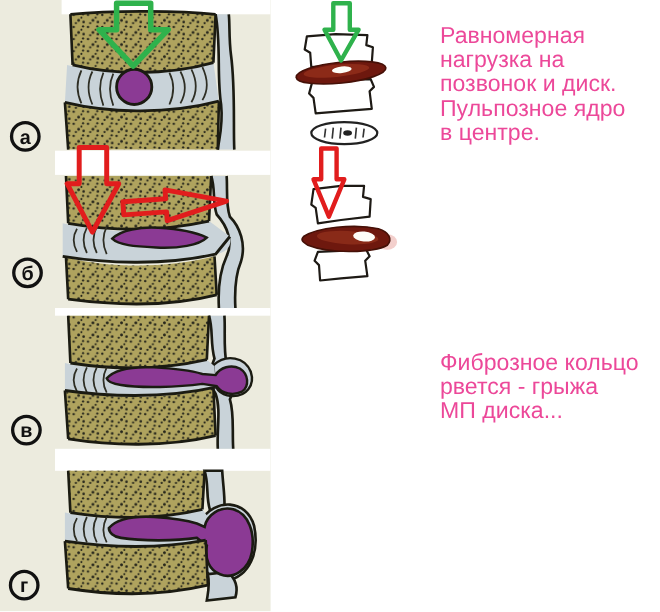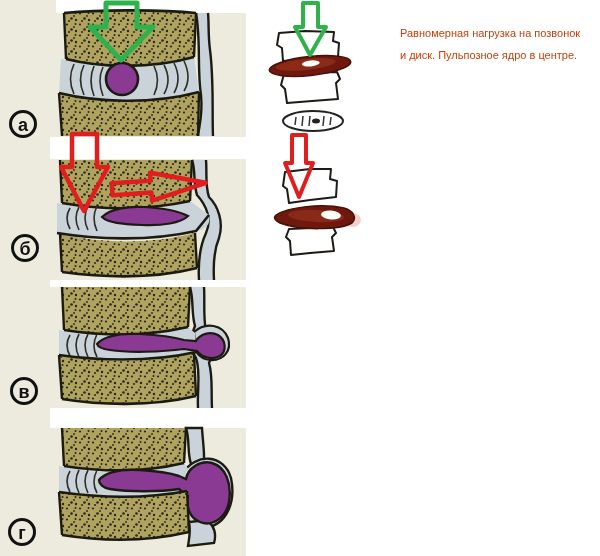--- a/index.html
+++ b/index.html
@@ -2,21 +2,21 @@
 <html><head>
 <meta charset="utf-8">
 <style>
   html,body{margin:0;padding:0;background:#ffffff;}
   #app{position:relative;width:600px;height:556px;background:#ffffff;overflow:hidden;
        font-family:"Liberation Sans",sans-serif;}
   .panel-left{position:absolute;left:0;top:0;width:246px;height:556px;background:#ECEBDE;}
   .panel-left svg, .panel-middle svg{display:block;}
   .panel-middle{position:absolute;left:253px;top:0;width:125px;height:290px;background:#ffffff;}
   .panel-right{position:absolute;left:400px;top:0;width:190px;height:556px;background:#ffffff;}
-  .note{position:absolute;margin:0;width:182px;font-size:11px;line-height:22px;color:#c2410c;}
+  .note{position:absolute;margin:0;width:182px;font-size:21px;line-height:22px;color:#ec4899;}
   .note-1{top:22px;}
   .note-2{top:136px;}
   .note-3{top:319px;}
   .stage-label{font-family:"Liberation Sans",sans-serif;font-size:18px;font-weight:bold;fill:#111;
                text-anchor:middle;}
 </style>
 </head>
 <body>
 
 <div id="app">
@@ -164,15 +164,16 @@
           <ellipse cx="316" cy="216" rx="28" ry="6" fill="#93301c" opacity="0.75" transform="rotate(3 316 216)"></ellipse>
           <ellipse cx="331" cy="215" rx="10" ry="4.5" fill="#fdfdf8" transform="rotate(5 331 215)"></ellipse>
         </g>
       </g>
       <path d="M292,135 L306,135 L306,163 L313,163 L299,197 L285,163 L292,163 Z" fill="none" stroke="#E11D1D" stroke-width="4" stroke-linejoin="round"></path>
     </svg>
   </div>
 
   <div class="panel-right">
     <p class="note note-1">Равномерная нагрузка на позвонок и диск. Пульпозное ядро в центре.</p>
+    <p class="note note-3">Фиброзное кольцо рвется - грыжа МП диска...</p>
   </div>
 
 </div>
 
 </body></html>

